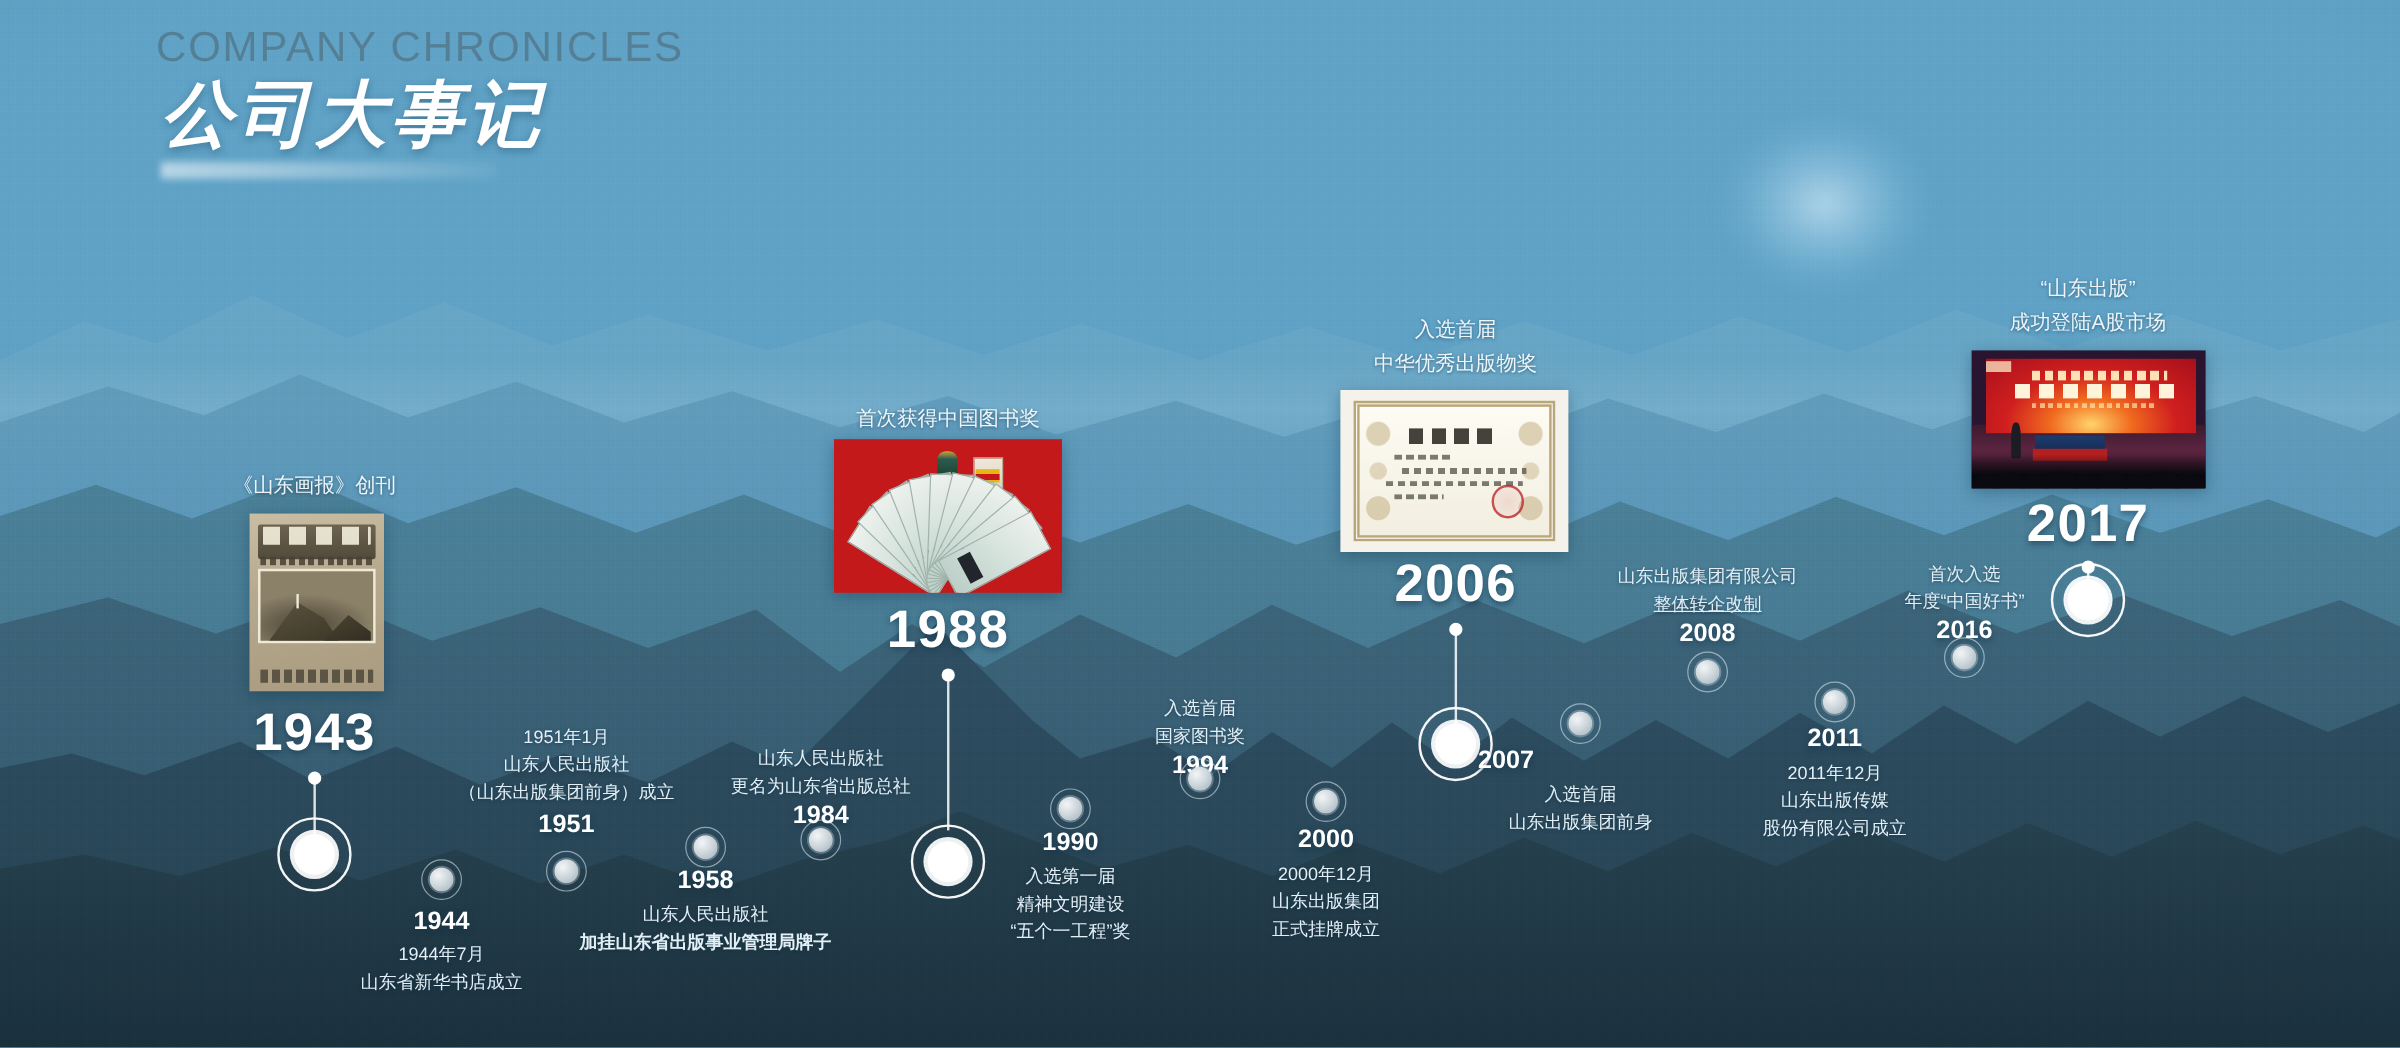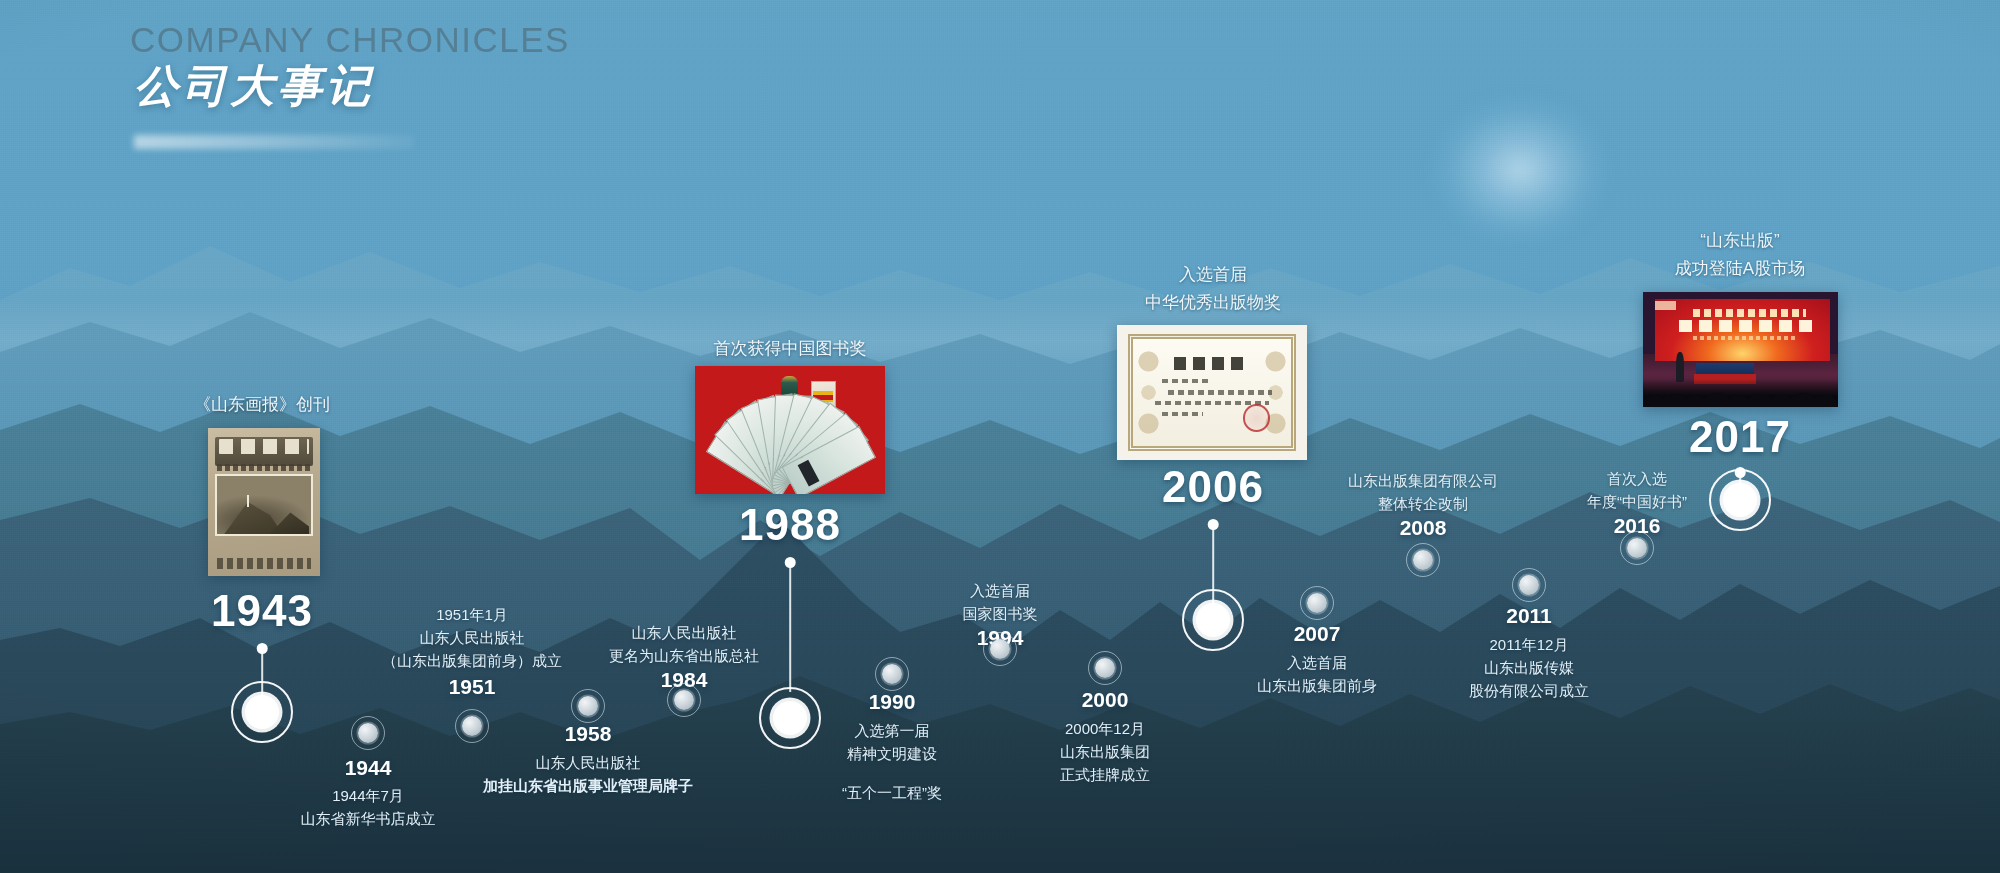--- a/index.html
+++ b/index.html
@@ -47,21 +47,21 @@
   }
 
   
   .title-block { position:absolute; left:130px; top:22px; }
   .title-en {
     font-size:35px; letter-spacing:1.5px; color:#4f6a78;
     opacity:.62; font-weight:400; white-space:nowrap; line-height:1;
   }
   .title-cn {
     position:absolute; left:4px; top:36px;
-    font-size:44px; font-weight:bold; font-style:italic; color:#ffffff;
+    font-size:60px; font-weight:bold; font-style:italic; color:#ffffff;
     letter-spacing:4px; white-space:nowrap; line-height:1.25;
     text-shadow:0 2px 7px rgba(20,60,85,.40);
   }
   .title-underline {
     position:absolute; left:4px; top:113px; width:280px; height:14px;
     background:linear-gradient(90deg, rgba(255,255,255,.55), rgba(255,255,255,.06));
     filter:blur(3px);
   }
 
   
@@ -348,21 +348,21 @@
     <div class="year big" style="left:790px;top:500px;transform:translateX(-50%);">1988</div>
     <div class="stem" style="left:790px;top:562px;height:130px;"></div>
     <div class="marker-big" style="left:790px;top:718px;"></div>
   </div>
 
   <div class="node">
     <div class="marker-small" style="left:892px;top:674px;"></div>
     <div class="year sml" style="left:892px;top:690px;transform:translateX(-50%);">1990</div>
     <div class="caption sm" style="left:892px;top:720px;transform:translateX(-50%);">入选第一届</div>
     <div class="caption sm" style="left:892px;top:743px;transform:translateX(-50%);">精神文明建设</div>
-    <div class="caption sm" style="left:892px;top:766px;transform:translateX(-50%);margin-top:16px;">“五个一工程”奖</div>
+    <div class="caption sm" style="left:892px;top:766px;transform:translateX(-50%);">“五个一工程”奖</div>
   </div>
 
   <div class="node">
     <div class="caption sm" style="left:1000px;top:580px;transform:translateX(-50%);">入选首届</div>
     <div class="caption sm" style="left:1000px;top:603px;transform:translateX(-50%);">国家图书奖</div>
     <div class="year sml" style="left:1000px;top:626px;transform:translateX(-50%);">1994</div>
     <div class="marker-small" style="left:1000px;top:649px;"></div>
   </div>
 
   <div class="node">
@@ -388,28 +388,28 @@
         <div class="seal"></div>
       </div>
     </div>
     <div class="year big" style="left:1213px;top:462px;transform:translateX(-50%);">2006</div>
     <div class="stem" style="left:1213px;top:524px;height:88px;"></div>
     <div class="marker-big" style="left:1213px;top:620px;"></div>
   </div>
 
   <div class="node">
     <div class="marker-small" style="left:1317px;top:603px;"></div>
-    <div class="year sml" style="left:1317px;top:622px;transform:translateX(-50%);text-align:center;">2007</div>
+    <div class="year sml" style="left:1255px;top:622px;transform:translateX(-50%);text-align:center;">2007</div>
     <div class="caption sm" style="left:1317px;top:652px;transform:translateX(-50%);">入选首届</div>
     <div class="caption sm" style="left:1317px;top:675px;transform:translateX(-50%);">山东出版集团前身</div>
   </div>
 
   <div class="node">
     <div class="caption sm" style="left:1423px;top:470px;transform:translateX(-50%);font-family:Liberation Serif, serif;">山东出版集团有限公司</div>
-    <div class="caption sm" style="left:1423px;top:493px;transform:translateX(-50%);">整体转企改制</div>
+    <div class="caption sm" style="left:1423px;top:493px;transform:translateX(-50%);text-decoration:underline;">整体转企改制</div>
     <div class="year sml" style="left:1423px;top:516px;transform:translateX(-50%);">2008</div>
     <div class="marker-small" style="left:1423px;top:560px;"></div>
   </div>
 
   <div class="node">
     <div class="marker-small" style="left:1529px;top:585px;"></div>
     <div class="year sml" style="left:1529px;top:604px;transform:translateX(-50%);">2011</div>
     <div class="caption sm" style="left:1529px;top:634px;transform:translateX(-50%);">2011年12月</div>
     <div class="caption sm" style="left:1529px;top:657px;transform:translateX(-50%);">山东出版传媒</div>
     <div class="caption sm" style="left:1529px;top:680px;transform:translateX(-50%);">股份有限公司成立</div>

